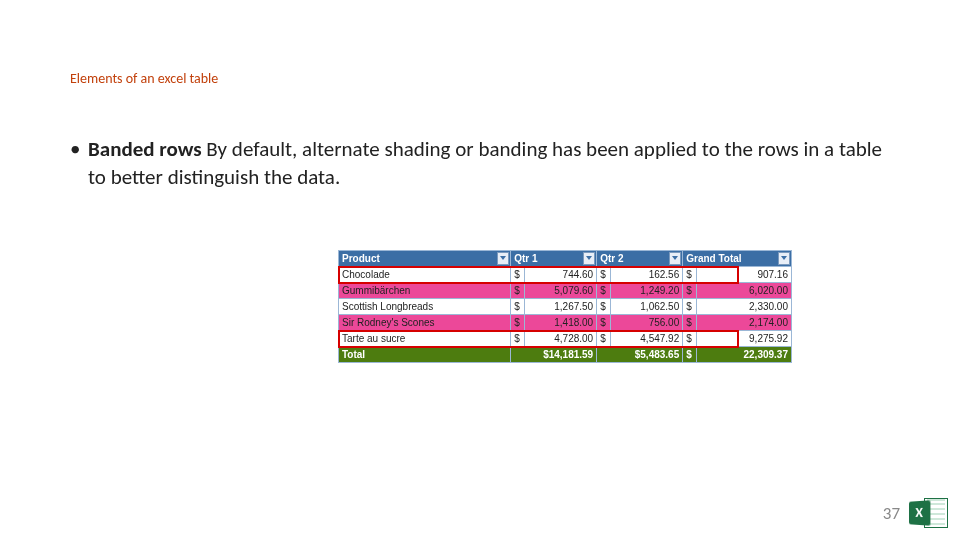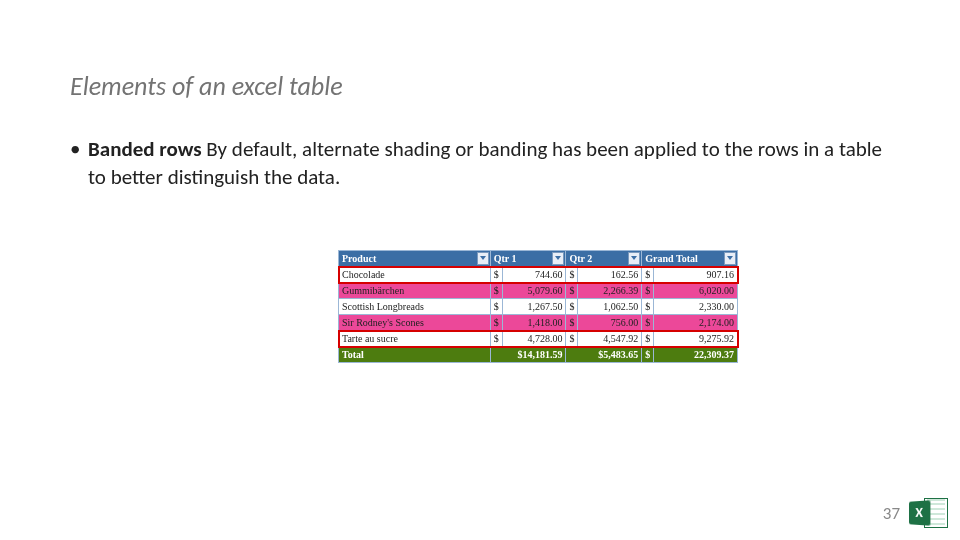--- a/index.html
+++ b/index.html
@@ -14,24 +14,23 @@
     overflow: hidden;
   }
   .slide {
     position: absolute;
     inset: 0;
   }
   .title {
     position: absolute;
     left: 70px;
     top: 70px;
-    font-size: 26px;
+    font-size: 14px;
     font-weight: 400;
-    color: #737373;
-    font-style: italic;
+    color: #c2410c;
   }
   .body-text {
     position: absolute;
     left: 70px;
     top: 135px;
     right: 70px;
     font-size: 21px;
     line-height: 1.35;
   }
   .body-text .bullet {
@@ -41,22 +40,22 @@
     width: 18px;
     flex: none;
   }
   .body-text .bold {
     font-weight: 700;
   }
   .table-wrap {
     position: absolute;
     left: 338px;
     top: 250px;
-    width: 400px;
-    font-family: Liberation Serif, serif;
+    width: 454px;
+    font-family: Liberation Sans, sans-serif;
   }
   table.excel {
     border-collapse: collapse;
     width: 100%;
     font-size: 10px;
     table-layout: fixed;
   }
   table.excel th, table.excel td {
     border: 1px solid #9bb7d6;
     padding: 1px 3px 1px 3px;
@@ -215,21 +214,21 @@
           <td class="cur">$</td>
             <td class="money">162.56</td>
           <td class="cur">$</td>
             <td class="money">907.16</td>
         </tr>
         <tr class="band">
           <td>Gummibärchen</td>
           <td class="cur">$</td>
             <td class="money">5,079.60</td>
           <td class="cur">$</td>
-            <td class="money">2,266.39</td>
+            <td class="money">1,249.20</td>
           <td class="cur">$</td>
             <td class="money">6,020.00</td>
         </tr>
         <tr>
           <td>Scottish Longbreads</td>
           <td class="cur">$</td>
             <td class="money">1,267.50</td>
           <td class="cur">$</td>
             <td class="money">1,062.50</td>
           <td class="cur">$</td>

